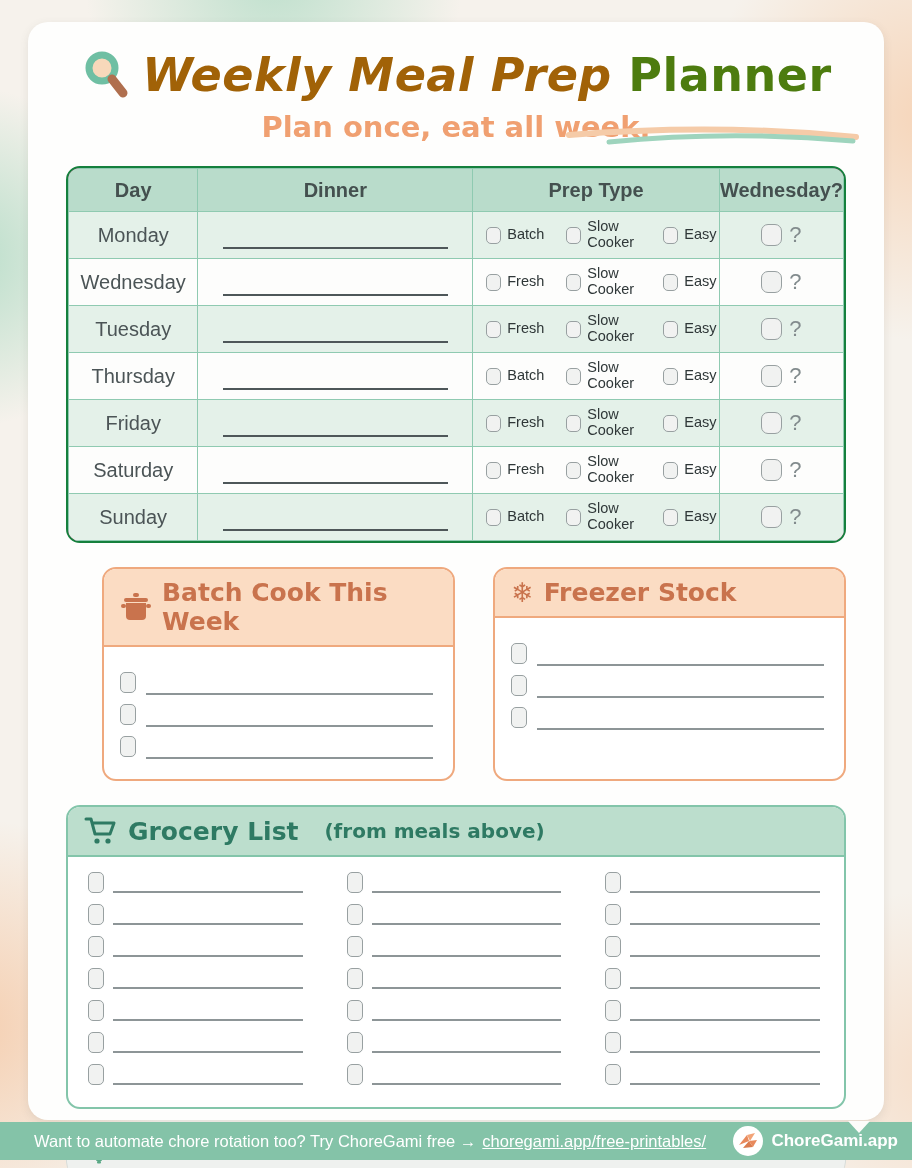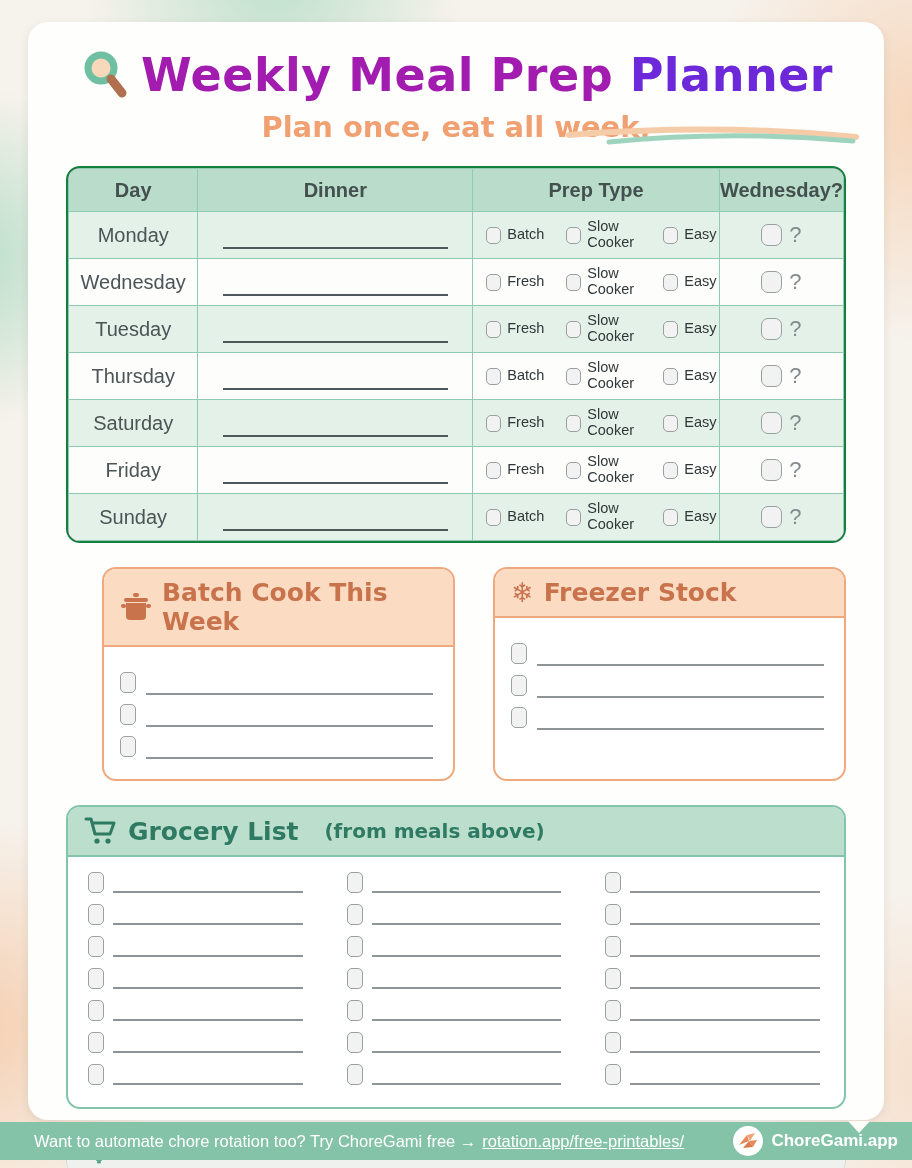--- a/index.html
+++ b/index.html
@@ -18,22 +18,22 @@
   .sheet {
     position:absolute; left:28px; top:22px; width:856px; height:1098px;
     background:#fefefd; border-radius:20px;
     box-shadow:0 3px 10px rgba(90,90,80,.12);
     padding:20px 38px 0 38px;
   }
   
   .hdr { position:relative; text-align:center; }
   .title-row { display:flex; align-items:center; justify-content:center; gap:10px; margin-top:6px; }
   .title { font-family:"DejaVu Sans","Liberation Sans",sans-serif; font-weight:bold; font-size:46px; letter-spacing:.5px; }
-  .title .t-teal { color:#a21caf; }
-  .title .t-orange { color:#6d28d9; }
+  .title .t-teal { color:#a16207;font-style:italic; }
+  .title .t-orange { color:#4d7c0f; }
   .swoosh { position:absolute; right:-14px; top:74px; }
   .subtitle { font-family:"DejaVu Sans","Liberation Sans",sans-serif; font-weight:bold; font-size:29px; color:#f0a071; margin-top:8px; }
   
   .table-wrap { margin-top:22px; border:2px solid #15803d; border-radius:14px; overflow:hidden; background:#ec4899; }
   table { width:100%; border-collapse:collapse; }
   th, td { border:1px solid #8fcab1; }
   th { height:43px; background:#b9dccb; color:#44504f; font-size:20px; font-weight:bold; }
   tbody tr { height:47px; }
   tbody tr:nth-child(odd)  td { background:#e4f1e9; }
   tbody tr:nth-child(even) td { background:#fdfdfc; }
@@ -231,49 +231,49 @@
           </div>
             </td>
           <td class="left-cell">
               <div class="left-wrap">
                 <span class="cb cb-left"></span>
                 <span class="qmark">?</span>
               </div>
             </td>
         </tr>
         <tr>
+          <td class="day-cell">Friday</td>
+          <td class="dinner-cell">
+              <div class="write-line"></div>
+            </td>
+          <td class="prep-cell">
+              <div class="prep-row">
+            <span class="opt">
+                  <span class="cb cb-sm"></span>
+                  <span class="opt-label">Fresh</span>
+                </span>
+            <span class="opt">
+                  <span class="cb cb-sm"></span>
+                  <span class="opt-label">Slow Cooker</span>
+                </span>
+            <span class="opt">
+                  <span class="cb cb-sm"></span>
+                  <span class="opt-label">Easy</span>
+                </span>
+          </div>
+            </td>
+          <td class="left-cell">
+              <div class="left-wrap">
+                <span class="cb cb-left"></span>
+                <span class="qmark">?</span>
+              </div>
+            </td>
+        </tr>
+        <tr>
           <td class="day-cell">Saturday</td>
-          <td class="dinner-cell">
-              <div class="write-line"></div>
-            </td>
-          <td class="prep-cell">
-              <div class="prep-row">
-            <span class="opt">
-                  <span class="cb cb-sm"></span>
-                  <span class="opt-label">Fresh</span>
-                </span>
-            <span class="opt">
-                  <span class="cb cb-sm"></span>
-                  <span class="opt-label">Slow Cooker</span>
-                </span>
-            <span class="opt">
-                  <span class="cb cb-sm"></span>
-                  <span class="opt-label">Easy</span>
-                </span>
-          </div>
-            </td>
-          <td class="left-cell">
-              <div class="left-wrap">
-                <span class="cb cb-left"></span>
-                <span class="qmark">?</span>
-              </div>
-            </td>
-        </tr>
-        <tr>
-          <td class="day-cell">Friday</td>
           <td class="dinner-cell">
               <div class="write-line"></div>
             </td>
           <td class="prep-cell">
               <div class="prep-row">
             <span class="opt">
                   <span class="cb cb-sm"></span>
                   <span class="opt-label">Fresh</span>
                 </span>
             <span class="opt">
@@ -493,21 +493,21 @@
       </svg>
     </span>
     <span class="tip-text"><b>Tip:</b> <span>Cook 2-3x portions. Tonight's dinner = Wednesday's leftovers. Save time AND money.</span></span>
   </div>
 
 </div>
 
 <div class="footer">
   <div class="notch"></div>
   <span>Want to automate chore rotation too? Try ChoreGami free →</span>
-  <a>rotation.app/free-printables/</a>
+  <a>choregami.app/free-printables/</a>
   <span class="spacer"></span>
   <span class="logo-circle">
     <svg class="icon-svg" width="20" height="18" viewBox="0 0 20 18">
       <polygon points="1,13 9,3 11,9" fill="#e8895c"></polygon>
       <polygon points="9,3 17,1 12,9" fill="#f2a478"></polygon>
       <polygon points="5,16 11,9 15,15" fill="#d97b4e"></polygon>
       <polygon points="11,9 19,8 15,15" fill="#e8895c"></polygon>
     </svg>
   </span>
   <span class="brand">ChoreGami.app</span>

